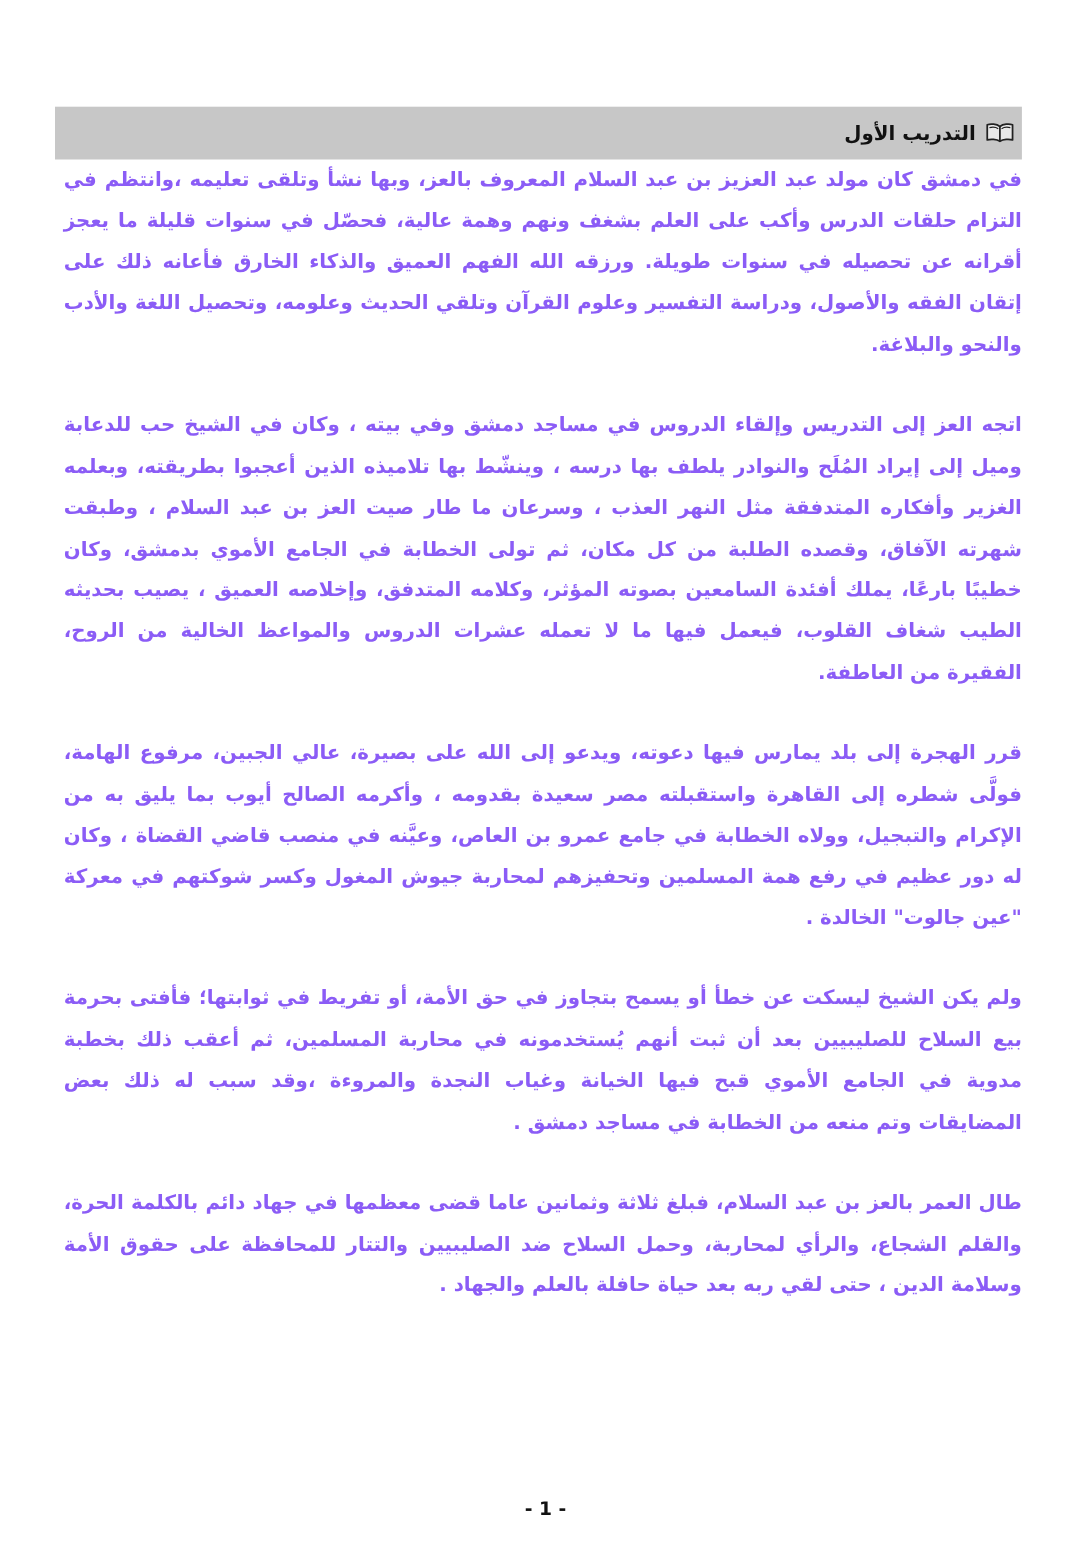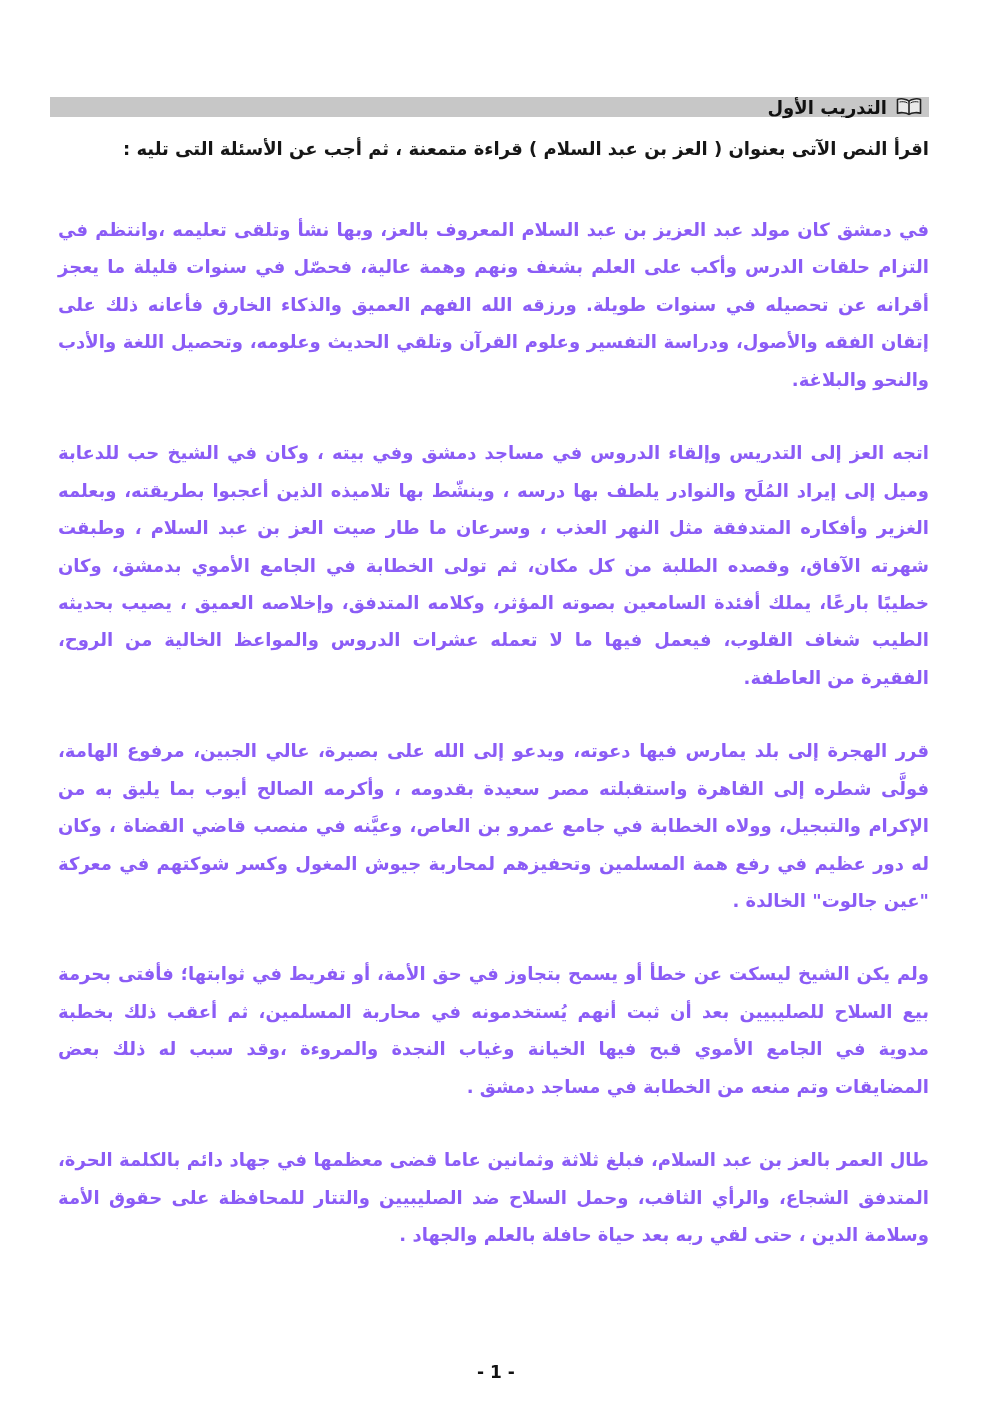--- a/index.html
+++ b/index.html
@@ -14,21 +14,21 @@
     direction: rtl;
   }
   .page {
     width: 100%;
     height: 100%;
     position: relative;
   }
   .header-bar {
     margin: 97px 63px 0 50px;
     background: #c7c7c7;
-    height: 20px;
+    height: 48px;
     display: flex;
     flex-direction: row;
     align-items: center;
     gap: 8px;
     padding: 0 6px;
     direction: rtl;
   }
   .header-bar .book-icon {
     display: inline-flex;
     align-items: center;
@@ -85,28 +85,27 @@
         <path d="M14 4 C11 1.6 5.5 1.4 2.5 2.4 L2.5 16.2 C5.5 15.2 11 15.4 14 17.4 C17 15.4 22.5 15.2 25.5 16.2 L25.5 2.4 C22.5 1.4 17 1.6 14 4 Z" fill="#e9e9e9" stroke="#222" stroke-width="1.6" stroke-linejoin="round"></path>
         <line x1="14" y1="4" x2="14" y2="17.4" stroke="#222" stroke-width="1.6"></line>
         <path d="M4.5 5 C7 4.4 10.5 4.6 12.5 6" fill="none" stroke="#222" stroke-width="1"></path>
         <path d="M23.5 5 C21 4.4 17.5 4.6 15.5 6" fill="none" stroke="#222" stroke-width="1"></path>
       </svg>
     </span>
     <span class="header-title">التدريب الأول</span>
   </div>
 
   <div class="content">
-    <p class="instruction">اقرأ النص الآتى بعنوان ( العز بن عبد السلام ) قراءة متمعنة ، ثم أجب عن الأسئلة التى تليه :</p>
 
     <p class="para">في دمشق كان مولد عبد العزيز بن عبد السلام المعروف بالعز، وبها نشأ وتلقى تعليمه ،وانتظم في التزام حلقات الدرس وأكب على العلم بشغف ونهم وهمة عالية، فحصّل في سنوات قليلة ما يعجز أقرانه عن تحصيله في سنوات طويلة. ورزقه الله الفهم العميق والذكاء الخارق فأعانه ذلك على إتقان الفقه والأصول، ودراسة التفسير وعلوم القرآن وتلقي الحديث وعلومه، وتحصيل اللغة والأدب والنحو والبلاغة.</p>
 
     <p class="para">اتجه العز إلى التدريس وإلقاء الدروس في مساجد دمشق وفي بيته ، وكان في الشيخ حب للدعابة وميل إلى إيراد المُلَح والنوادر يلطف بها درسه ، وينشّط بها تلاميذه الذين أعجبوا بطريقته، وبعلمه الغزير وأفكاره المتدفقة  مثل النهر العذب ، وسرعان ما طار صيت العز بن عبد السلام ، وطبقت شهرته الآفاق، وقصده الطلبة من كل مكان، ثم تولى الخطابة في الجامع الأموي بدمشق، وكان خطيبًا بارعًا، يملك أفئدة السامعين بصوته المؤثر، وكلامه المتدفق، وإخلاصه العميق ، يصيب بحديثه الطيب شغاف القلوب، فيعمل فيها ما لا تعمله عشرات الدروس والمواعظ الخالية من الروح، الفقيرة من العاطفة.</p>
 
     <p class="para">قرر الهجرة إلى بلد يمارس فيها دعوته، ويدعو إلى الله على بصيرة، عالي الجبين، مرفوع الهامة، فولَّى شطره إلى القاهرة  واستقبلته مصر سعيدة بقدومه ، وأكرمه الصالح أيوب بما يليق به من الإكرام والتبجيل، وولاه الخطابة في جامع عمرو بن العاص، وعيَّنه في منصب قاضي القضاة ، وكان له دور عظيم في رفع همة المسلمين وتحفيزهم لمحاربة جيوش المغول وكسر شوكتهم في معركة "عين جالوت" الخالدة .</p>
 
     <p class="para">ولم يكن الشيخ ليسكت عن خطأ أو يسمح بتجاوز في حق الأمة، أو تفريط في ثوابتها؛ فأفتى بحرمة بيع السلاح للصليبيين بعد أن ثبت أنهم يُستخدمونه في محاربة المسلمين، ثم أعقب ذلك بخطبة مدوية في الجامع الأموي قبح فيها الخيانة وغياب النجدة والمروءة ،وقد سبب له ذلك بعض المضايقات وتم منعه من الخطابة في مساجد دمشق .</p>
 
-    <p class="para">طال العمر بالعز بن عبد السلام، فبلغ ثلاثة وثمانين عاما قضى معظمها في جهاد دائم بالكلمة الحرة، المتدفق الشجاع، والرأي الثاقب، وحمل السلاح ضد الصليبيين والتتار للمحافظة على حقوق الأمة وسلامة الدين ، حتى لقي ربه بعد حياة حافلة بالعلم والجهاد .</p>
+    <p class="para">طال العمر بالعز بن عبد السلام، فبلغ ثلاثة وثمانين عاما قضى معظمها في جهاد دائم بالكلمة الحرة، والقلم الشجاع، والرأي لمحاربة، وحمل السلاح ضد الصليبيين والتتار للمحافظة على حقوق الأمة وسلامة الدين ، حتى لقي ربه بعد حياة حافلة بالعلم والجهاد .</p>
   </div>
 
   <div class="footer-page-number">- 1 -</div>
 
 </div>
 
 </body></html>

